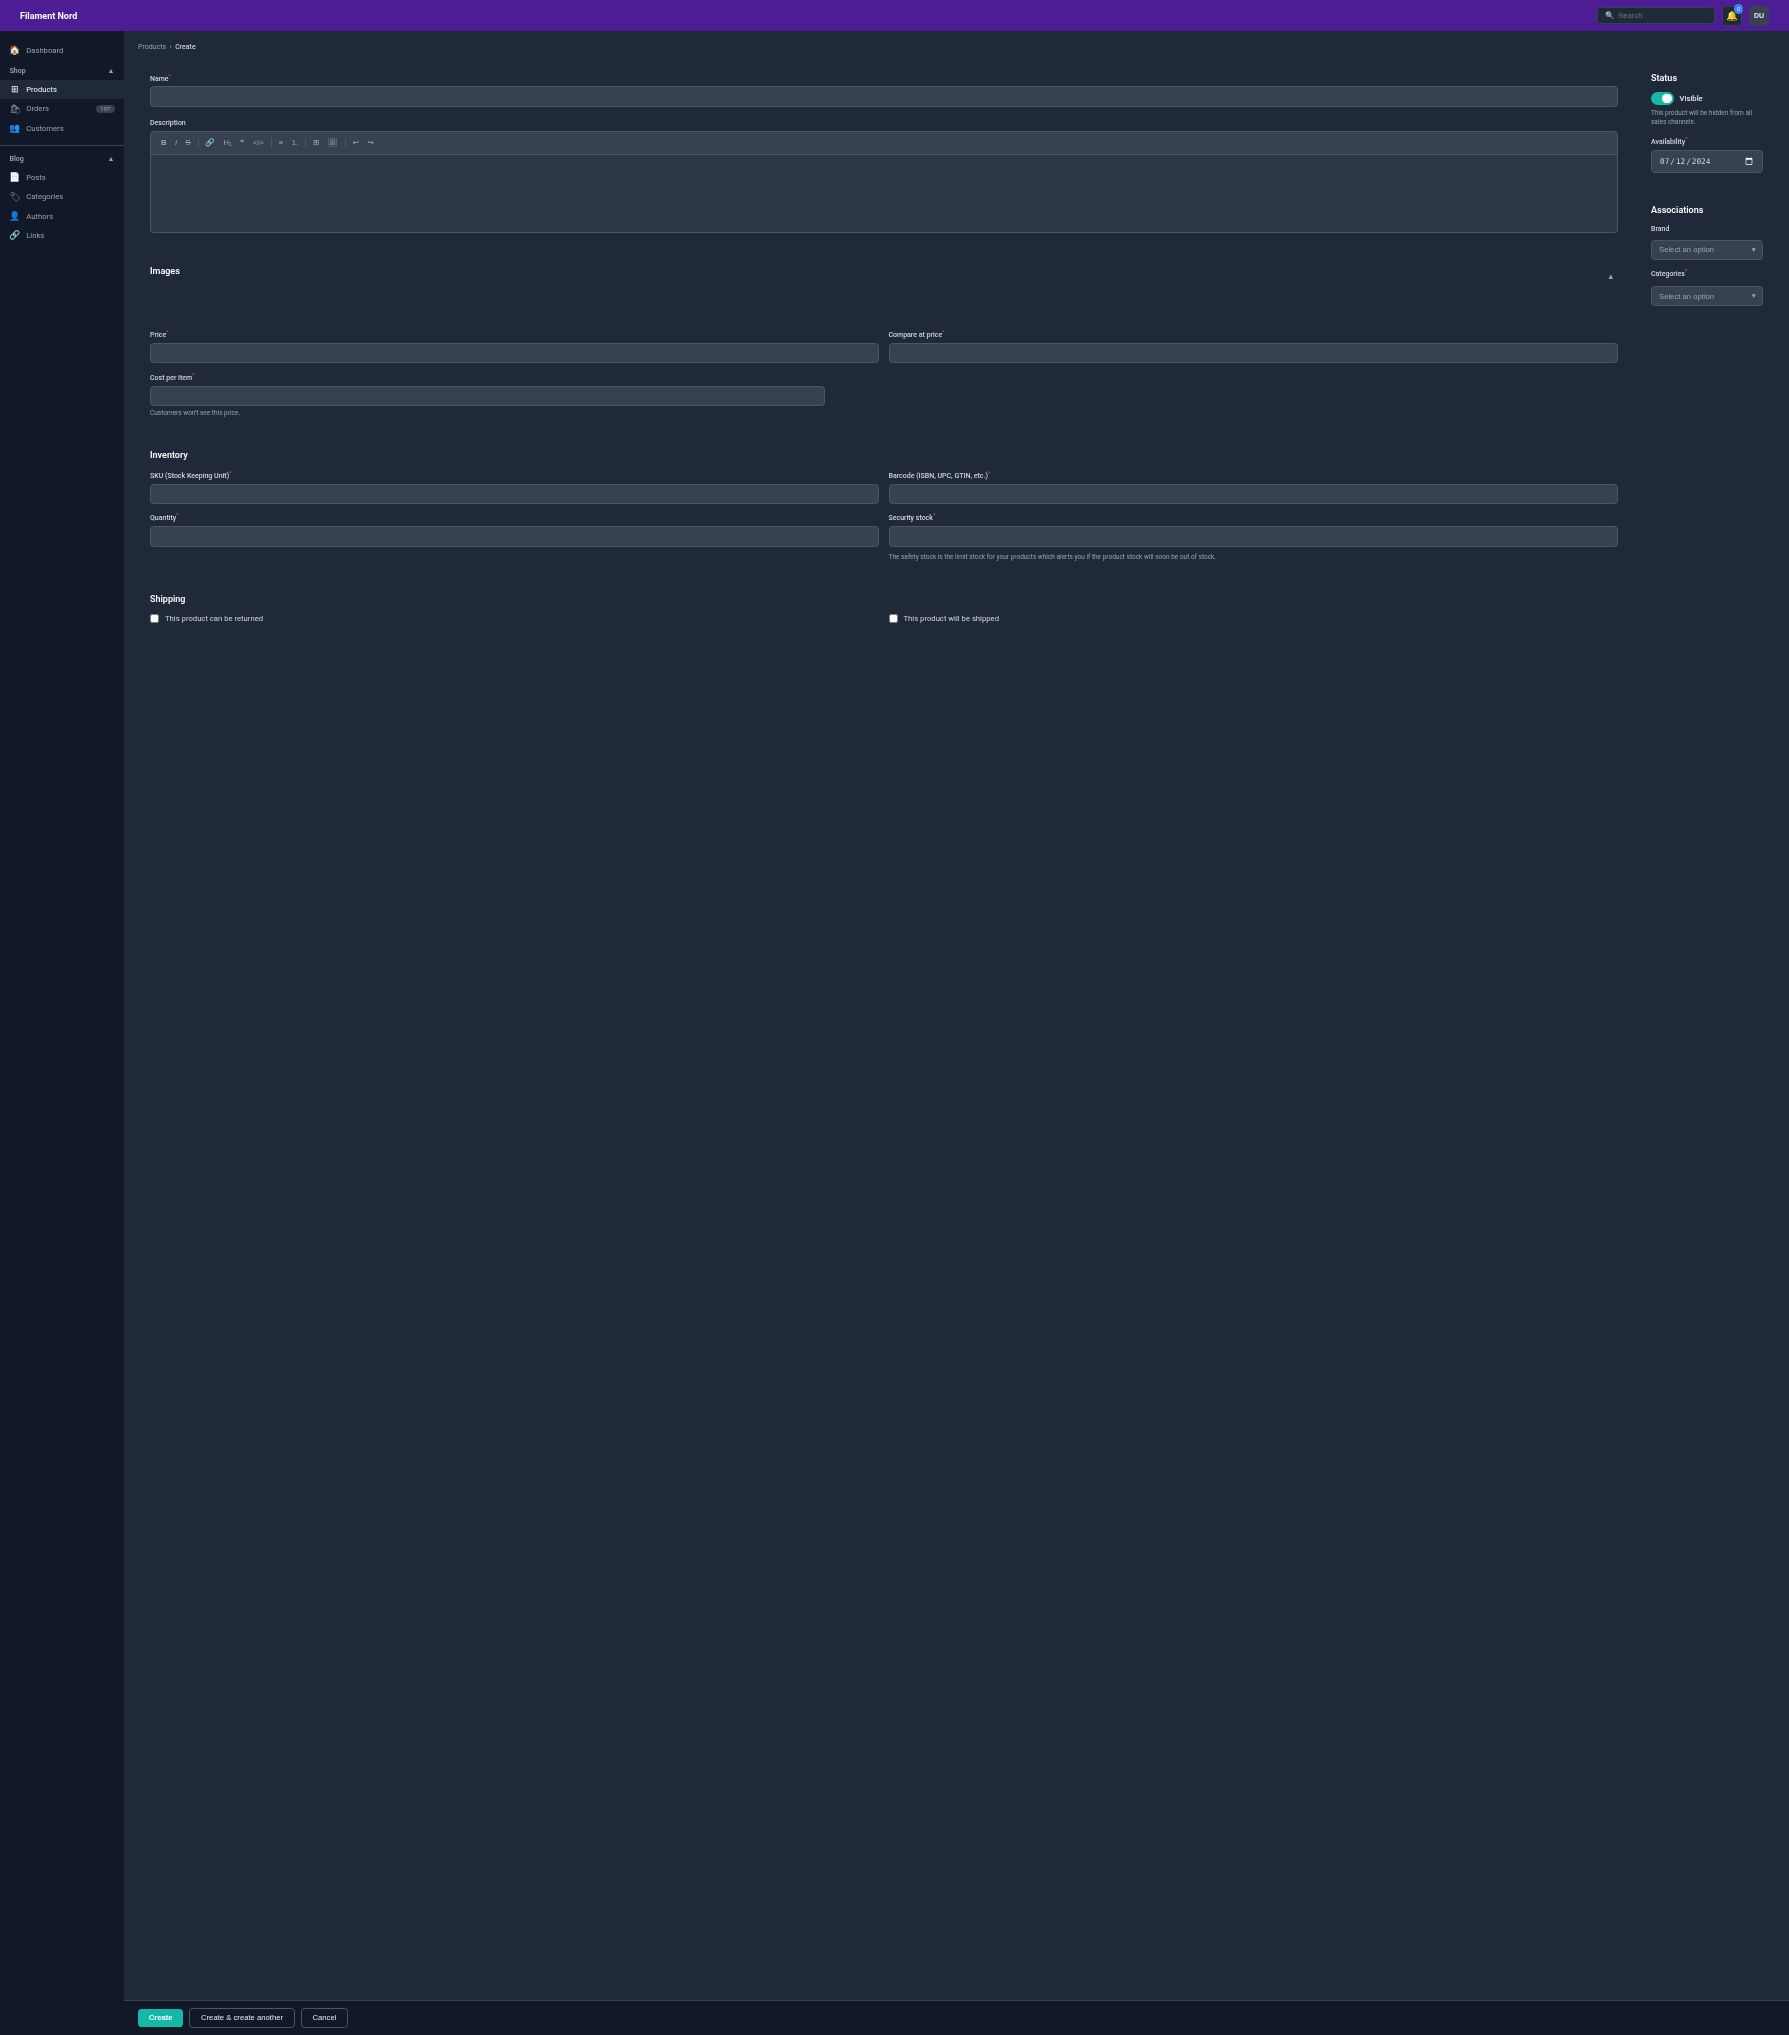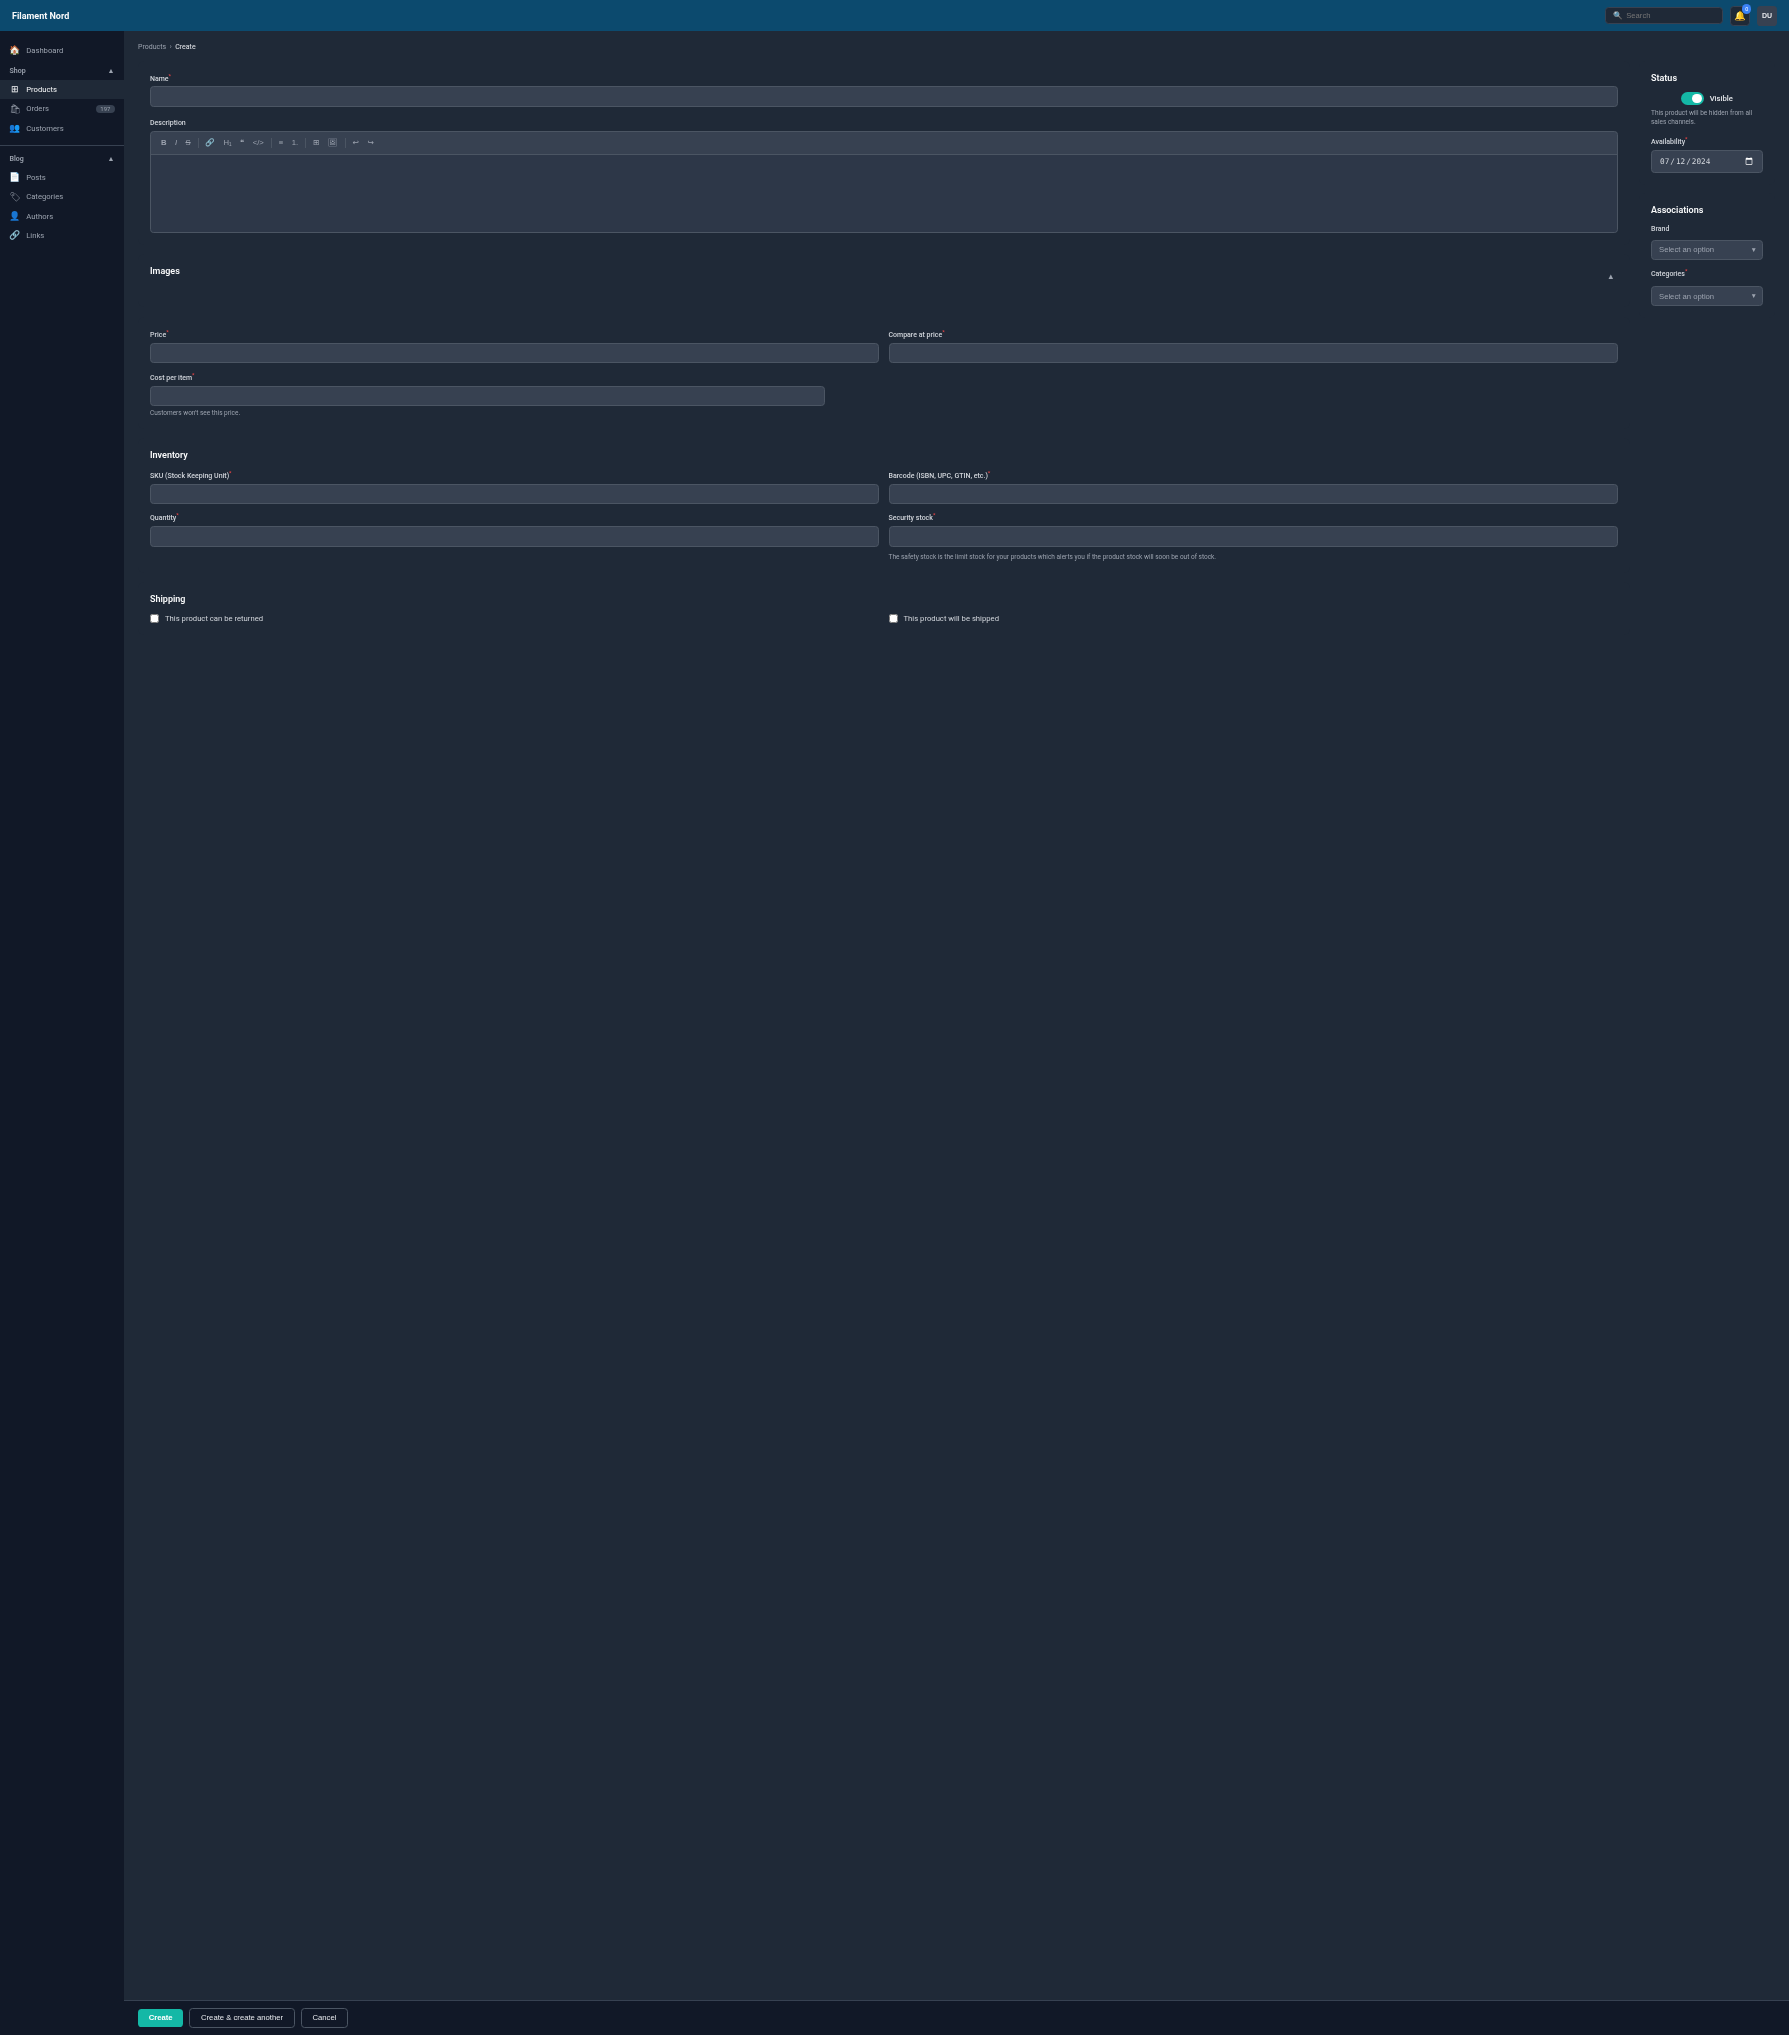--- a/index.html
+++ b/index.html
@@ -6,25 +6,25 @@
     body {
       font-family: -apple-system, BlinkMacSystemFont, 'Segoe UI', Roboto, sans-serif;
       background: #1f2937;
       color: #e5e7eb;
       min-height: 100vh;
       display: flex;
       flex-direction: column;
     }
     
     .topbar {
-      background: #0c4a6e;
+      background: #4c1d95;
       display: flex;
       align-items: center;
       justify-content: space-between;
-      padding: 0 12px;
+      padding: 0 20px;
       height: 31px;
       flex-shrink: 0;
     }
     .topbar-logo {
       font-weight: 700;
       font-size: 9px;
       color: #f9fafb;
     }
     .topbar-right {
       display: flex;
@@ -278,21 +278,20 @@
       flex-direction: column;
       gap: 8.3px;
     }
 
     
     .toggle-row {
       display: flex;
       align-items: center;
       gap: 6px;
       margin-bottom: 3.6px;
-      justify-content: center;
     }
     .toggle {
       width: 22.5px;
       height: 13px;
       background: #14b8a6;
       border-radius: 6.5px;
       position: relative;
       cursor: pointer;
       flex-shrink: 0;
     }

